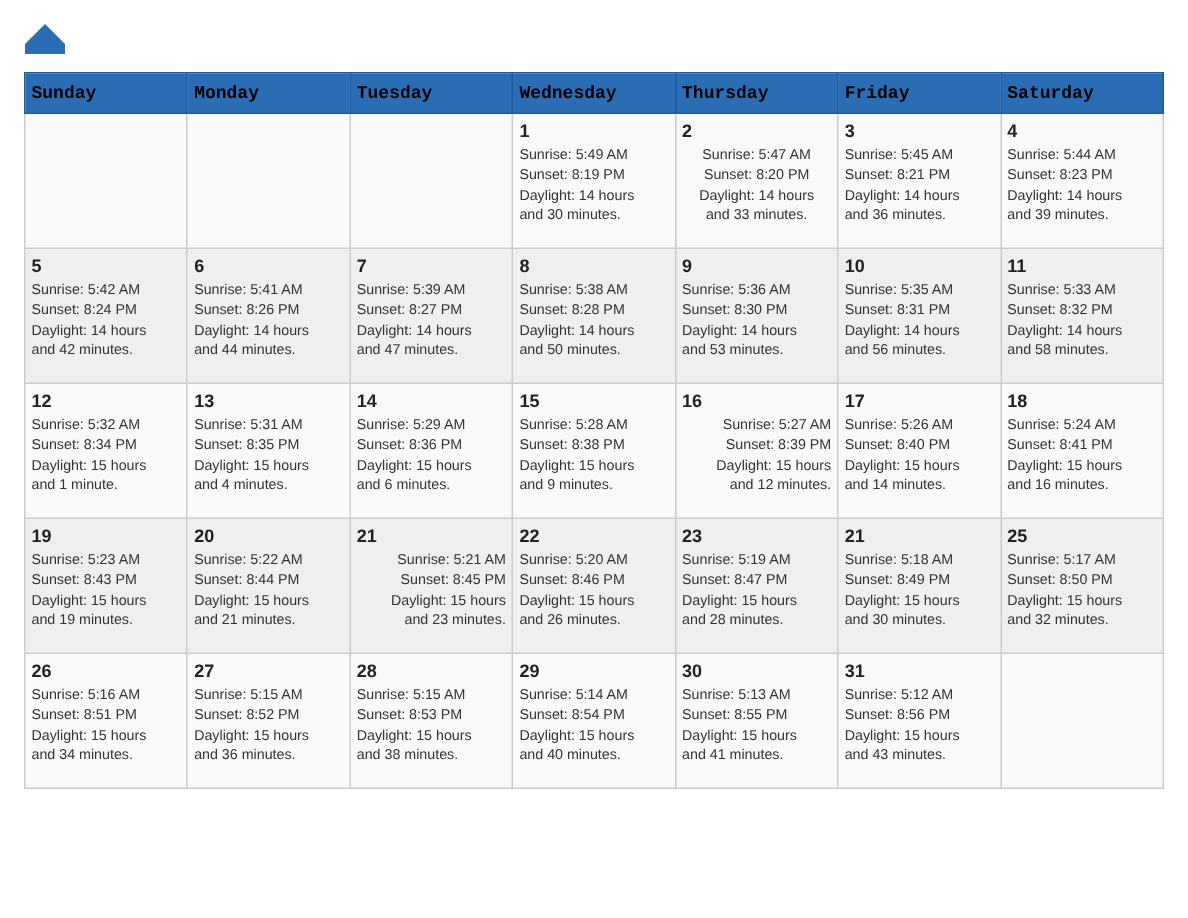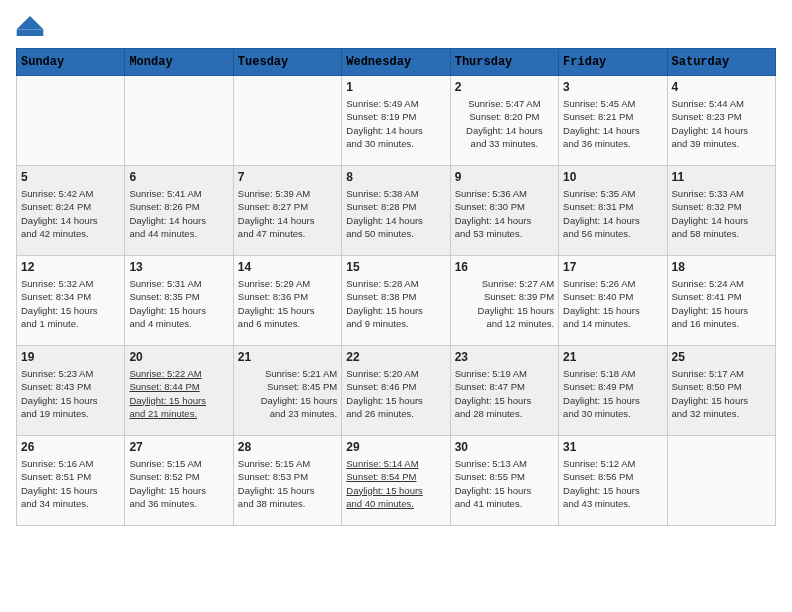--- a/index.html
+++ b/index.html
@@ -256,21 +256,21 @@
       <tr>
         <td>
           <div class="day-number">19</div>
           <div class="day-info" style="white-space: pre-line;">Sunrise: 5:23 AM
 Sunset: 8:43 PM
 Daylight: 15 hours
 and 19 minutes.</div>
         </td>
         <td>
           <div class="day-number">20</div>
-          <div class="day-info" style="white-space: pre-line; text-decoration: underline;">Sunrise: 5:22 AM
+          <div class="day-info" style="white-space: pre-line;">Sunrise: 5:22 AM
 Sunset: 8:44 PM
 Daylight: 15 hours
 and 21 minutes.</div>
         </td>
         <td>
           <div class="day-number">21</div>
           <div class="day-info" style="white-space: pre-line; text-align: right;">Sunrise: 5:21 AM
 Sunset: 8:45 PM
 Daylight: 15 hours
 and 23 minutes.</div>
@@ -321,21 +321,21 @@
         </td>
         <td>
           <div class="day-number">28</div>
           <div class="day-info" style="white-space: pre-line;">Sunrise: 5:15 AM
 Sunset: 8:53 PM
 Daylight: 15 hours
 and 38 minutes.</div>
         </td>
         <td>
           <div class="day-number">29</div>
-          <div class="day-info" style="white-space: pre-line; text-decoration: underline;">Sunrise: 5:14 AM
+          <div class="day-info" style="white-space: pre-line;">Sunrise: 5:14 AM
 Sunset: 8:54 PM
 Daylight: 15 hours
 and 40 minutes.</div>
         </td>
         <td>
           <div class="day-number">30</div>
           <div class="day-info" style="white-space: pre-line;">Sunrise: 5:13 AM
 Sunset: 8:55 PM
 Daylight: 15 hours
 and 41 minutes.</div>

